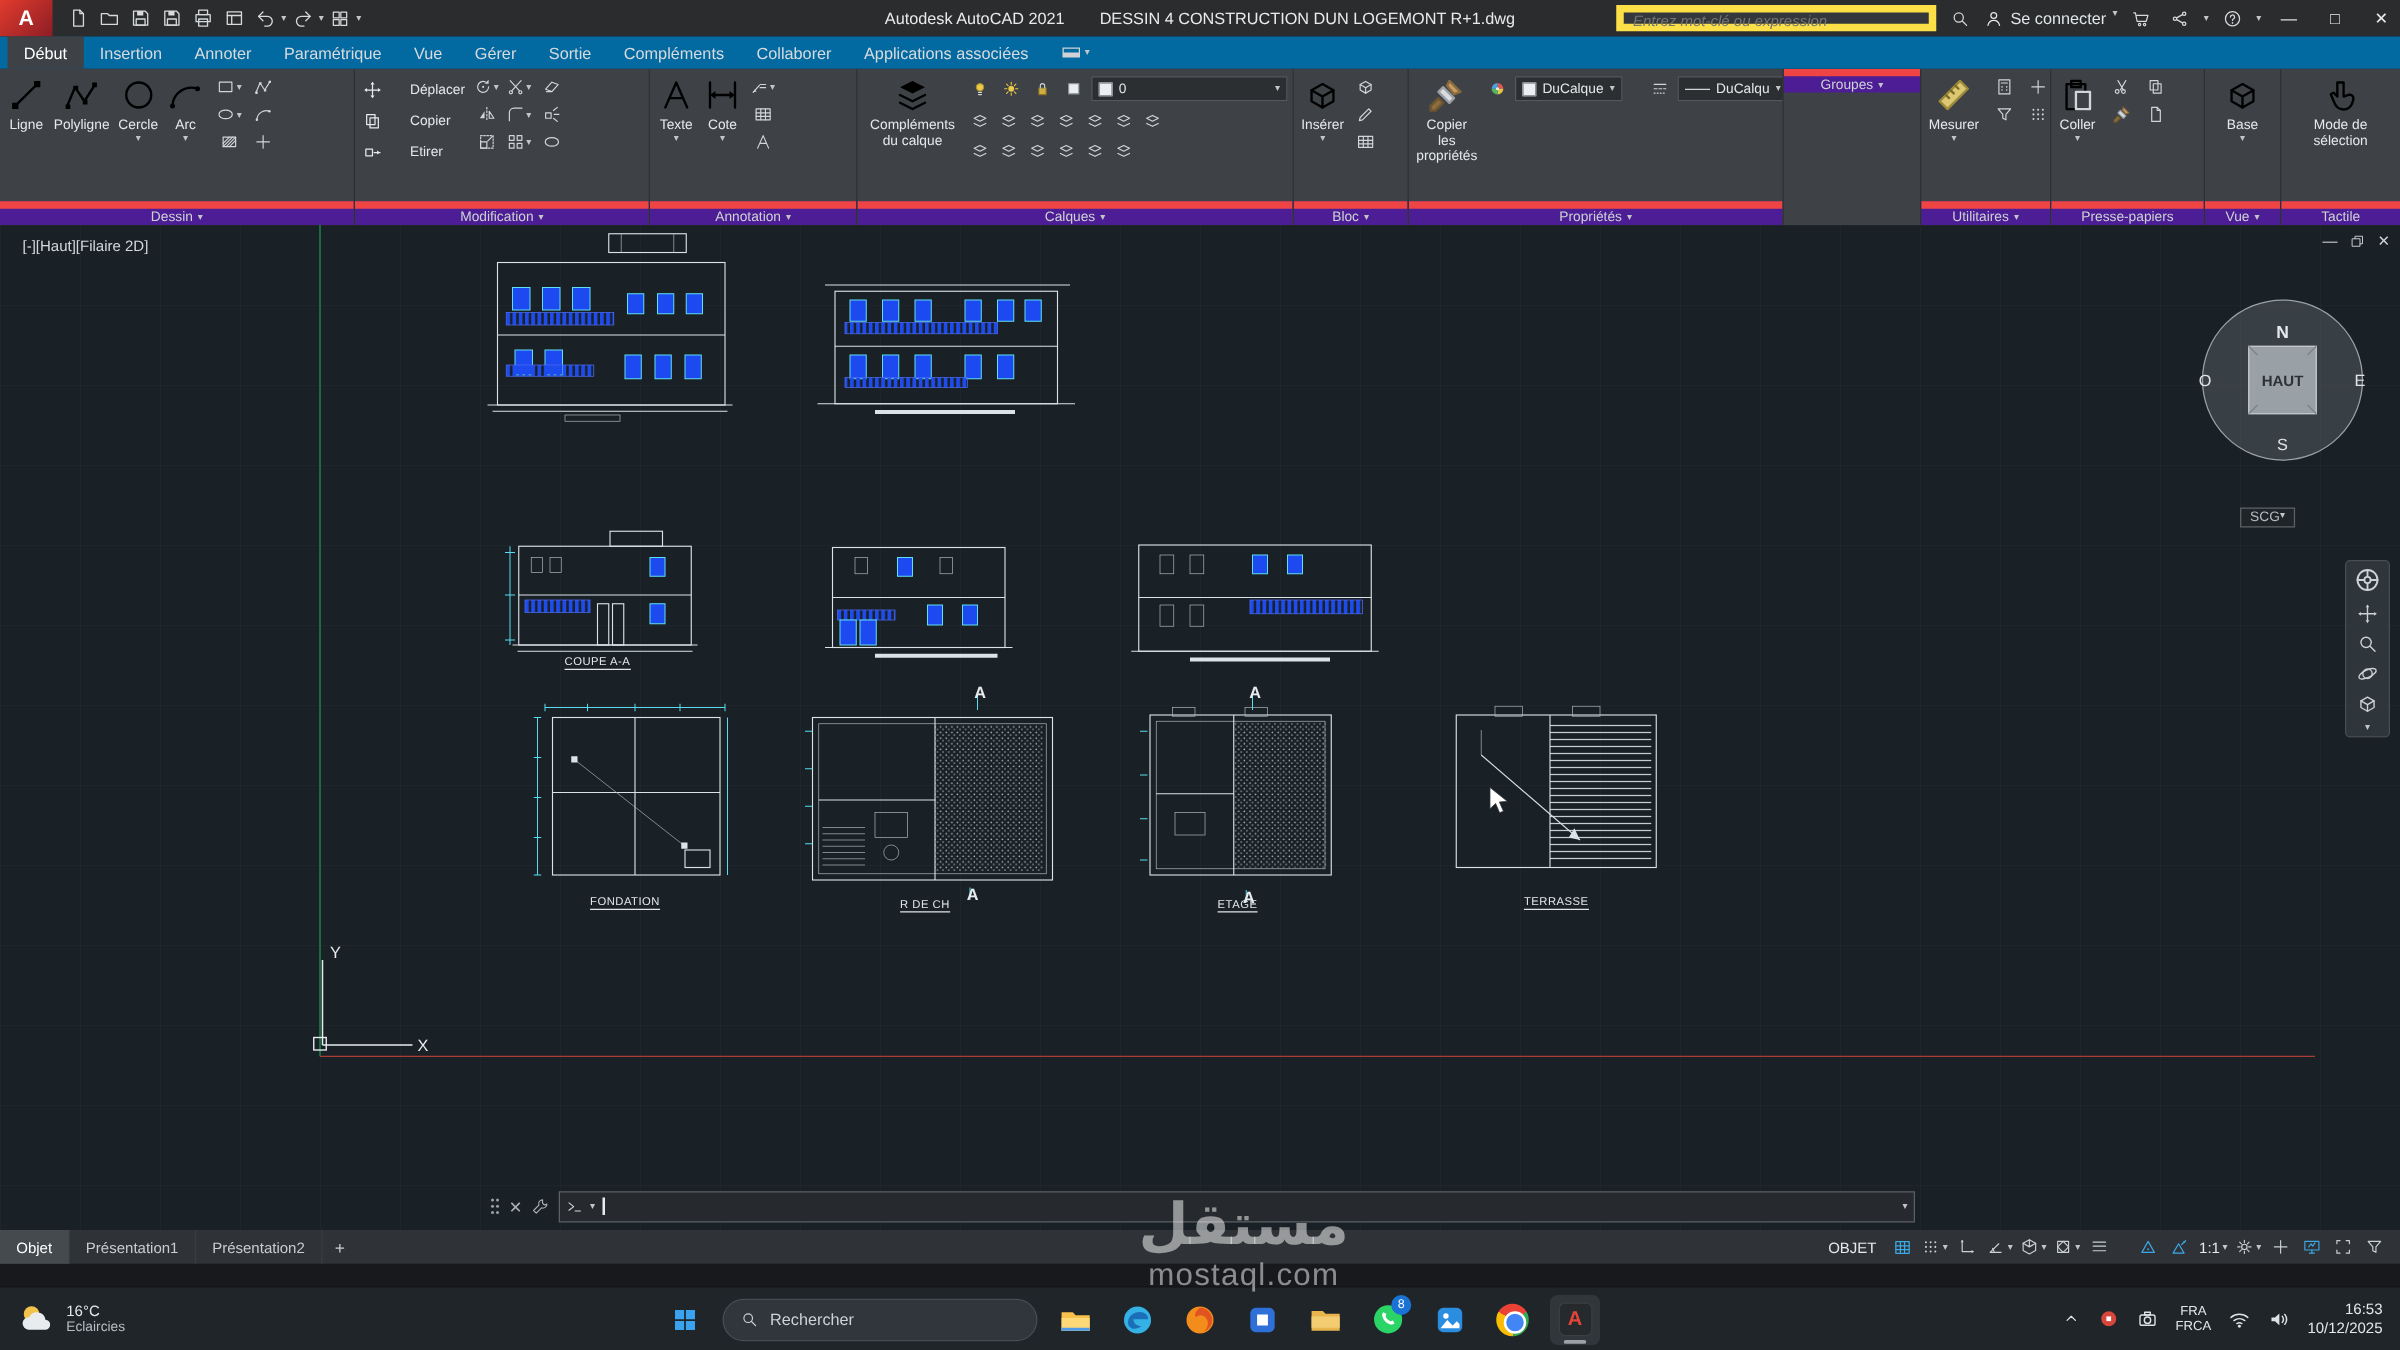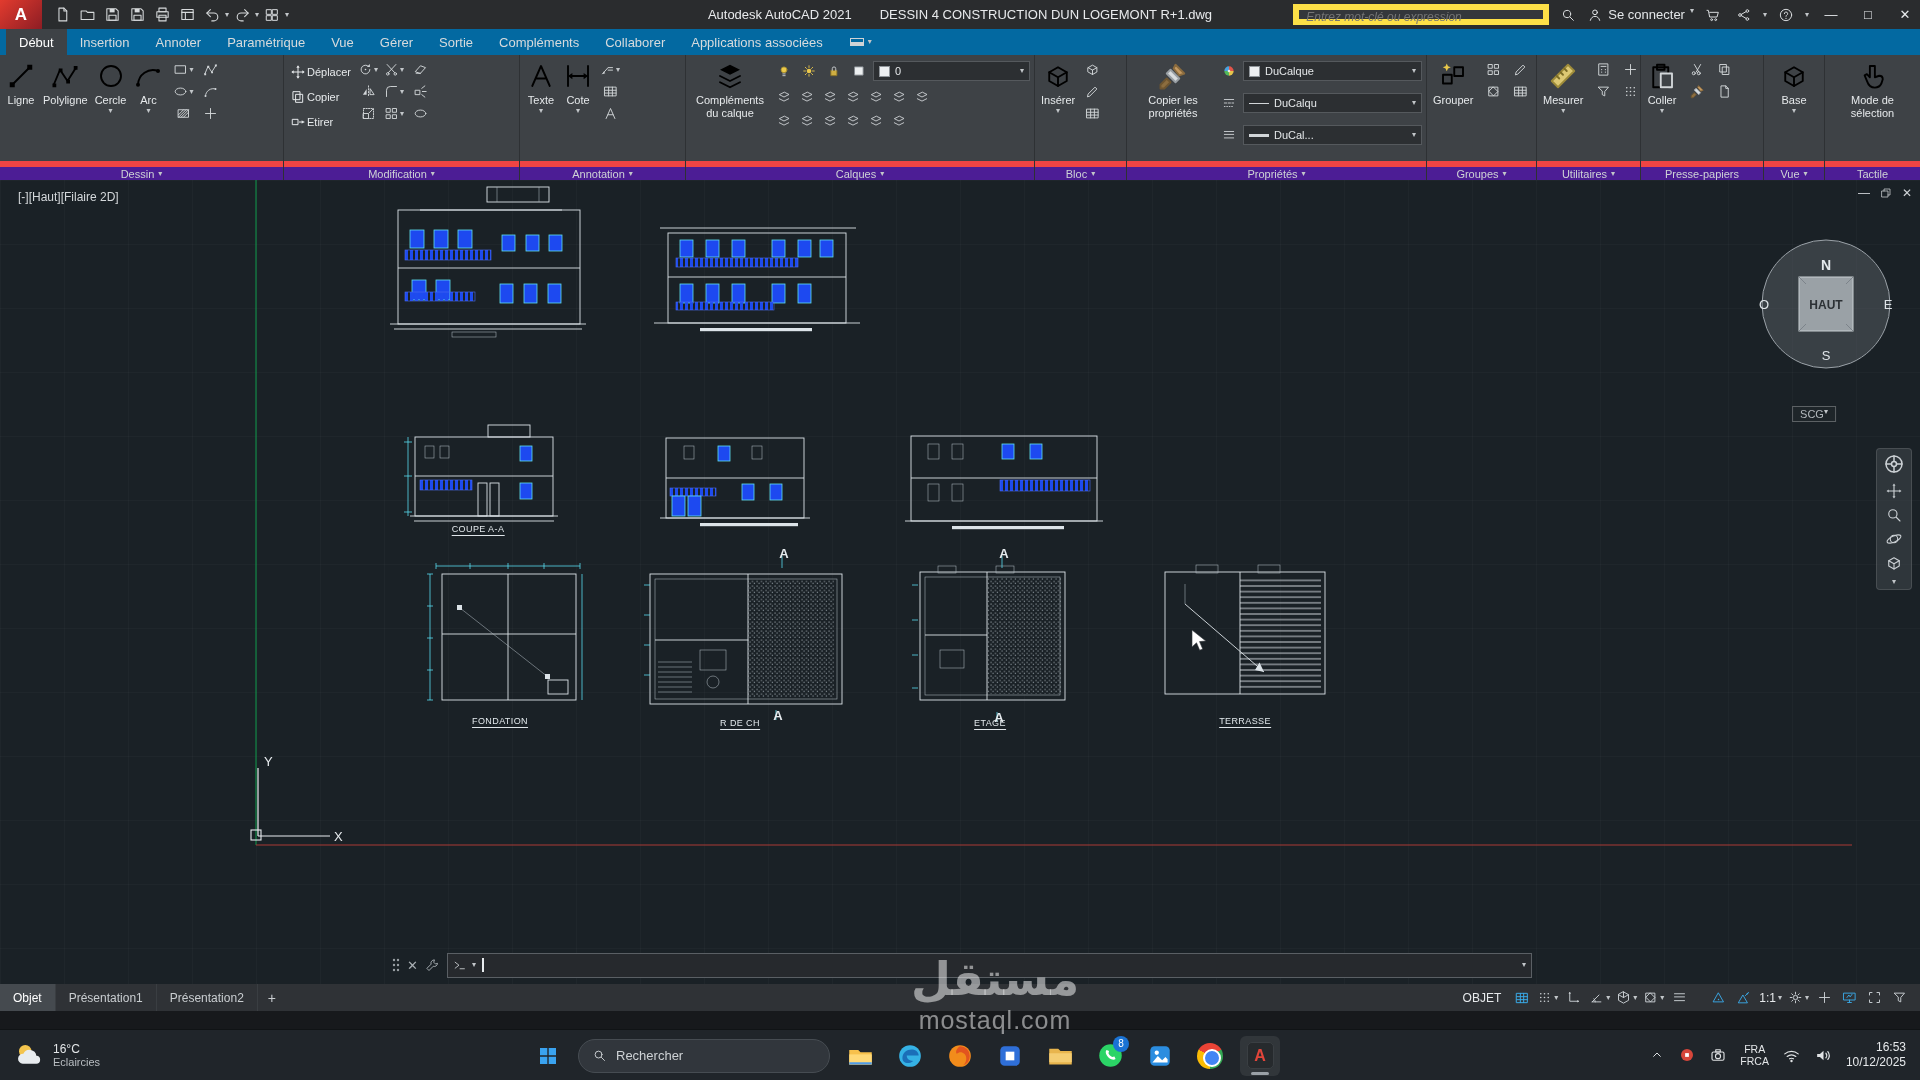--- a/index.html
+++ b/index.html
@@ -31,21 +31,21 @@
 
 .ribbon{position:absolute;top:55px;left:0;width:1920px;height:125px;background:#3e4246;display:flex;z-index:38}
 .panel{height:100%;border-right:1px solid #2e3134;display:flex;flex-direction:column;overflow:hidden}
 .pbody{flex:1;display:flex;align-items:flex-start;padding:4px 4px 0;gap:3px}
 .plabel{height:19px;display:flex;align-items:center;justify-content:center;gap:4px;font-size:11px;color:#ced2d5;background:#4c1d95;border-top:6px solid #ef4444}
 .rbtn{display:flex;flex-direction:column;align-items:center;padding:2px 2px;border-radius:2px}
 .rbtn .rlabel{font-size:11px;color:#e6e9eb;margin-top:3px;text-align:center;line-height:1.15}
 .sbtn{min-width:22px;height:21px;display:flex;align-items:center;justify-content:center;gap:1px;color:#d2d6d9}
 .scol{display:flex;flex-direction:column;gap:1px;margin-left:1px}
 .sgrid2{display:grid;grid-template-columns:repeat(2,26px);gap:1px;margin-left:2px}
-.srow{display:flex;align-items:center;gap:1px;height:25px;font-size:11px;color:#e6e9eb;padding:0 2px}
+.srow{display:flex;align-items:center;gap:22px;height:25px;font-size:11px;color:#e6e9eb;padding:0 2px}
 .rsel{height:20px;background:#2c2f32;border:1px solid #55595d;display:flex;align-items:center;gap:5px;padding:0 5px;font-size:11px;color:#e4e7e9}
 .chip{width:11px;height:11px;background:#eceff1;border:1px solid #8f959a;flex:0 0 auto}
 .lrow{display:flex;align-items:center;gap:3px;height:24px}
 
 .canvas{position:absolute;top:180px;left:0;width:1920px;height:804px;background:#1a2126;overflow:hidden;z-index:10;
 background-image:linear-gradient(rgba(255,255,255,.022) 1px,transparent 1px),linear-gradient(90deg,rgba(255,255,255,.022) 1px,transparent 1px);background-size:64px 64px}
 .vplabel{position:absolute;left:18px;top:10px;font-size:12px;color:#d4d8db;z-index:12}
 .vpctl{position:absolute;right:8px;top:6px;display:flex;gap:10px;color:#cfd3d6;font-size:12px;z-index:12;align-items:center}
 .shlabel{position:absolute;transform:translateX(-50%);font-size:9px;letter-spacing:.4px;color:#e2e8ec;border-bottom:1px solid #dfe5e9;padding-bottom:1px;z-index:11;white-space:nowrap}
 .amark{position:absolute;transform:translateX(-50%);font-size:13px;font-weight:bold;color:#e6ebee;z-index:11}
@@ -920,21 +920,21 @@
     </div>
 
     <div class="panel" style="width:300px">
       <div class="pbody">
         <div class="rbtn" style="width:84px">
           <svg class="ic" width="30" height="30">
               <use href="#i-brush"></use>
             </svg>
           <span class="rlabel">Copier les propriétés</span>
         </div>
-        <div style="display:flex;flex-direction:column;gap:8px;flex:1">
+        <div style="display:flex;flex-direction:row;gap:19px;flex:1">
           <div class="lrow">
             <span class="sbtn">
                 <svg class="ic" width="14" height="14">
                   <use href="#i-colorwheel"></use>
                 </svg>
               </span>
             <div class="rsel" style="flex:1">
               <span class="chip"></span>
               <span>DuCalque</span>
               <span class="dd" style="margin-left:auto">▾</span>
@@ -966,50 +966,20 @@
           </div>
         </div>
       </div>
       <div class="plabel">
           <span>Propriétés</span>
           <span class="dd">▾</span>
         </div>
     </div>
 
     <div class="panel" style="width:110px">
-      <div class="pbody">
-        <div class="rbtn">
-          <svg class="ic" width="30" height="30">
-              <use href="#i-group"></use>
-            </svg>
-          <span class="rlabel">Grouper</span>
-        </div>
-        <div class="sgrid2">
-          <span class="sbtn">
-              <svg class="ic" width="15" height="15">
-                <use href="#i-array"></use>
-              </svg>
-            </span>
-          <span class="sbtn">
-              <svg class="ic" width="15" height="15">
-                <use href="#i-edit"></use>
-              </svg>
-            </span>
-          <span class="sbtn">
-              <svg class="ic" width="15" height="15">
-                <use href="#i-osnap"></use>
-              </svg>
-            </span>
-          <span class="sbtn">
-              <svg class="ic" width="15" height="15">
-                <use href="#i-table"></use>
-              </svg>
-            </span>
-        </div>
-      </div>
       <div class="plabel">
           <span>Groupes</span>
           <span class="dd">▾</span>
         </div>
     </div>
 
     <div class="panel" style="width:104px">
       <div class="pbody">
         <div class="rbtn">
           <svg class="ic" width="30" height="30">

